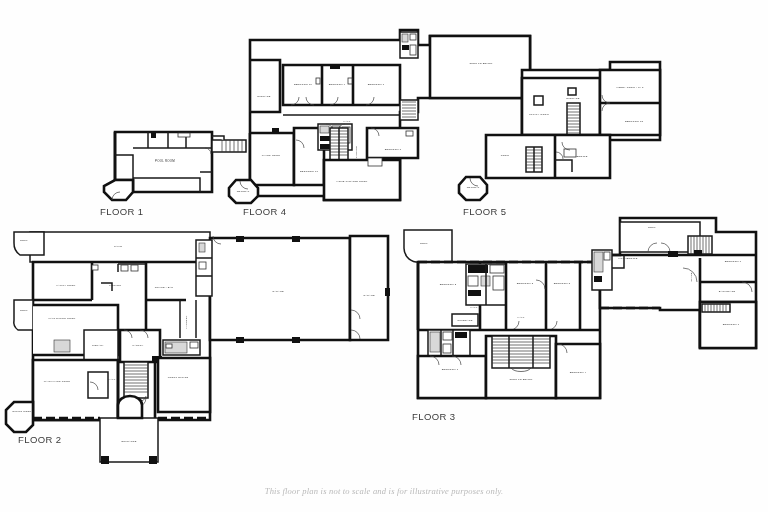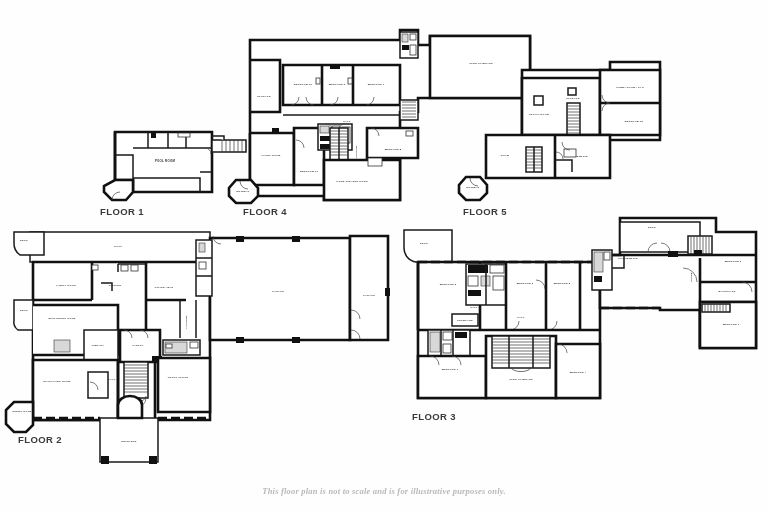--- a/index.html
+++ b/index.html
@@ -1,19 +1,19 @@
 <!DOCTYPE html>
 <html><head>
 <meta charset="utf-8">
 <title>Floor Plan</title>
 <style>
   html,body{margin:0;padding:0;background:#fff;}
   body{width:768px;height:512px;overflow:hidden;
        font-family:"Liberation Sans",sans-serif;background:#fdfdfd;}
-  #stage{position:relative;width:650px;height:512px;background:#fefefe;font-weight:bold;}
+  #stage{position:relative;width:650px;height:512px;background:#fefefe;}
   svg{display:block;}
   .wall{fill:none;stroke:#111;stroke-width:2.6;}
   .wall-thin{fill:none;stroke:#1a1a1a;stroke-width:1.5;}
   .wall-hair{fill:none;stroke:#333;stroke-width:0.8;}
   .wall-dash{fill:none;stroke:#111;stroke-width:2.6;stroke-dasharray:9 4;}
   .fillwhite{fill:#fff;}
   .fillblk{fill:#111;}
   .fillgry{fill:#d8d8d8;stroke:#333;stroke-width:0.6;}
   .door{fill:none;stroke:#444;stroke-width:0.7;}
   .rmlabel{font-family:"Liberation Sans",sans-serif;font-size:2.9px;

